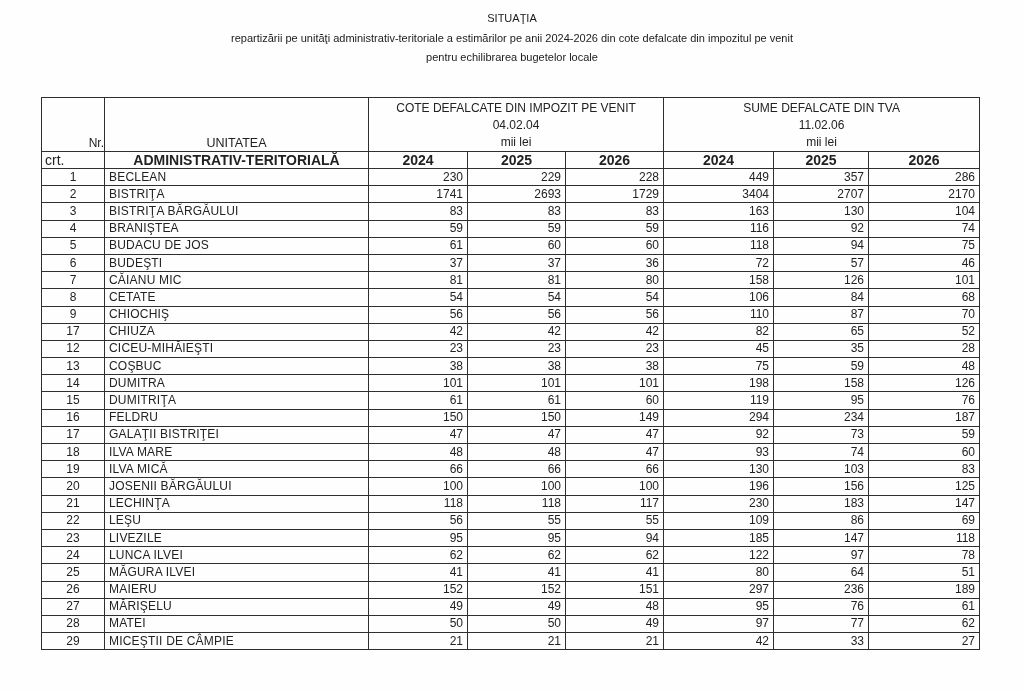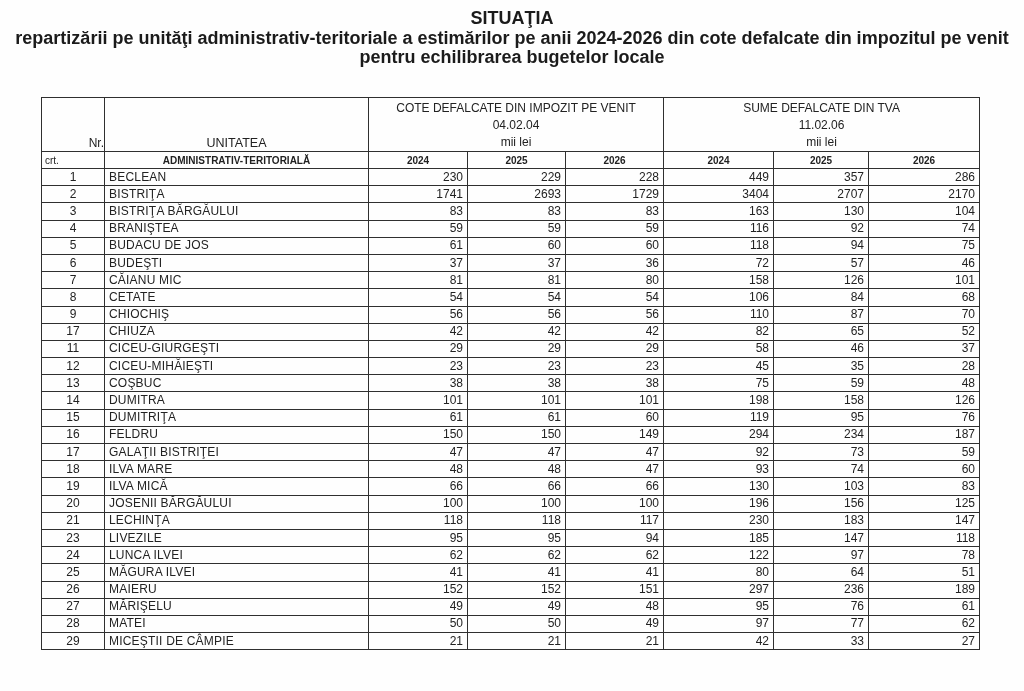--- a/index.html
+++ b/index.html
@@ -16,22 +16,22 @@
     position: absolute;
     inset: 0;
     background: #fefefe;
   }
   .title-block {
     position: absolute;
     top: 9px;
     left: 0;
     width: 100%;
     text-align: center;
-    font-weight: bold;
-    font-size: 18px;
+    font-weight: normal;
+    font-size: 11px;
     line-height: 19.5px;
     color: #1b1b1b;
   }
   table.alloc {
     position: absolute;
     left: 41px;
     top: 97px;
     width: 938px;
     border-collapse: collapse;
     table-layout: fixed;
@@ -43,21 +43,21 @@
     overflow: hidden;
     white-space: nowrap;
   }
   
   tr.h-top th { height: 54px; vertical-align: bottom; font-weight: normal; }
   th.h-nr { text-align: right; padding: 0 0 1px 3px; font-size: 12px; }
   th.h-unit { text-align: center; font-weight: bold; padding-bottom: 1px; font-size: 12.5px; }
   th.h-group { text-align: center; vertical-align: middle; font-weight: bold; font-size: 12px; line-height: 17px; padding-top: 2px; }
   th.h-group .grp-line { display: block; }
   
-  tr.h-sub th { height: 17px; font-size: 10px; }
+  tr.h-sub th { height: 17px; font-size: 14px; }
   th.h-crt { text-align: left; font-weight: normal; padding-left: 3px; font-size: 12px; }
   th.h-admin { text-align: center; font-weight: bold; font-size: 12.5px; }
   th.h-year { text-align: center; font-weight: bold; }
   
   tbody td { height: 17.2px; line-height: 15px; }
   td.c-nr { text-align: center; font-size: 12px; }
   td.c-name { text-align: left; padding-left: 4px; font-size: 12px; letter-spacing: 0.2px; margin-left: 12px; }
   td.c-num { text-align: right; padding-right: 4px; font-size: 12px; }
 </style>
 </head>
@@ -203,30 +203,20 @@
           <td class="c-nr">17</td>
           <td class="c-name">CHIUZA</td>
           <td class="c-num">42</td>
           <td class="c-num">42</td>
           <td class="c-num">42</td>
           <td class="c-num">82</td>
           <td class="c-num">65</td>
           <td class="c-num">52</td>
         </tr>
         <tr>
-          <td class="c-nr">11</td>
-          <td class="c-name">CICEU-GIURGEŞTI</td>
-          <td class="c-num">29</td>
-          <td class="c-num">29</td>
-          <td class="c-num">29</td>
-          <td class="c-num">58</td>
-          <td class="c-num">46</td>
-          <td class="c-num">37</td>
-        </tr>
-        <tr>
           <td class="c-nr">12</td>
           <td class="c-name">CICEU-MIHĂIEŞTI</td>
           <td class="c-num">23</td>
           <td class="c-num">23</td>
           <td class="c-num">23</td>
           <td class="c-num">45</td>
           <td class="c-num">35</td>
           <td class="c-num">28</td>
         </tr>
         <tr>
@@ -313,20 +303,30 @@
           <td class="c-nr">21</td>
           <td class="c-name">LECHINŢA</td>
           <td class="c-num">118</td>
           <td class="c-num">118</td>
           <td class="c-num">117</td>
           <td class="c-num">230</td>
           <td class="c-num">183</td>
           <td class="c-num">147</td>
         </tr>
         <tr>
+          <td class="c-nr">22</td>
+          <td class="c-name">LEŞU</td>
+          <td class="c-num">56</td>
+          <td class="c-num">55</td>
+          <td class="c-num">55</td>
+          <td class="c-num">109</td>
+          <td class="c-num">86</td>
+          <td class="c-num">69</td>
+        </tr>
+        <tr>
           <td class="c-nr">23</td>
           <td class="c-name">LIVEZILE</td>
           <td class="c-num">95</td>
           <td class="c-num">95</td>
           <td class="c-num">94</td>
           <td class="c-num">185</td>
           <td class="c-num">147</td>
           <td class="c-num">118</td>
         </tr>
         <tr>

